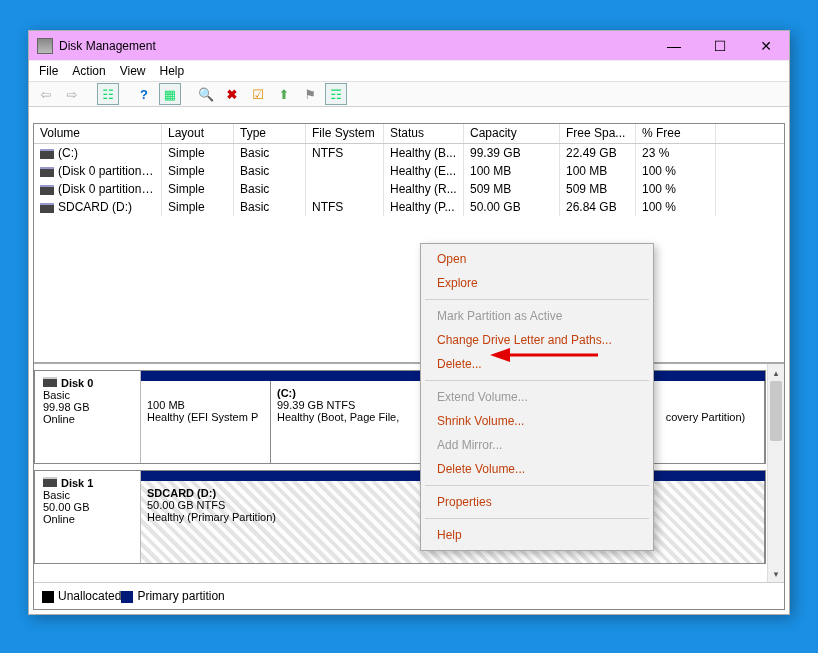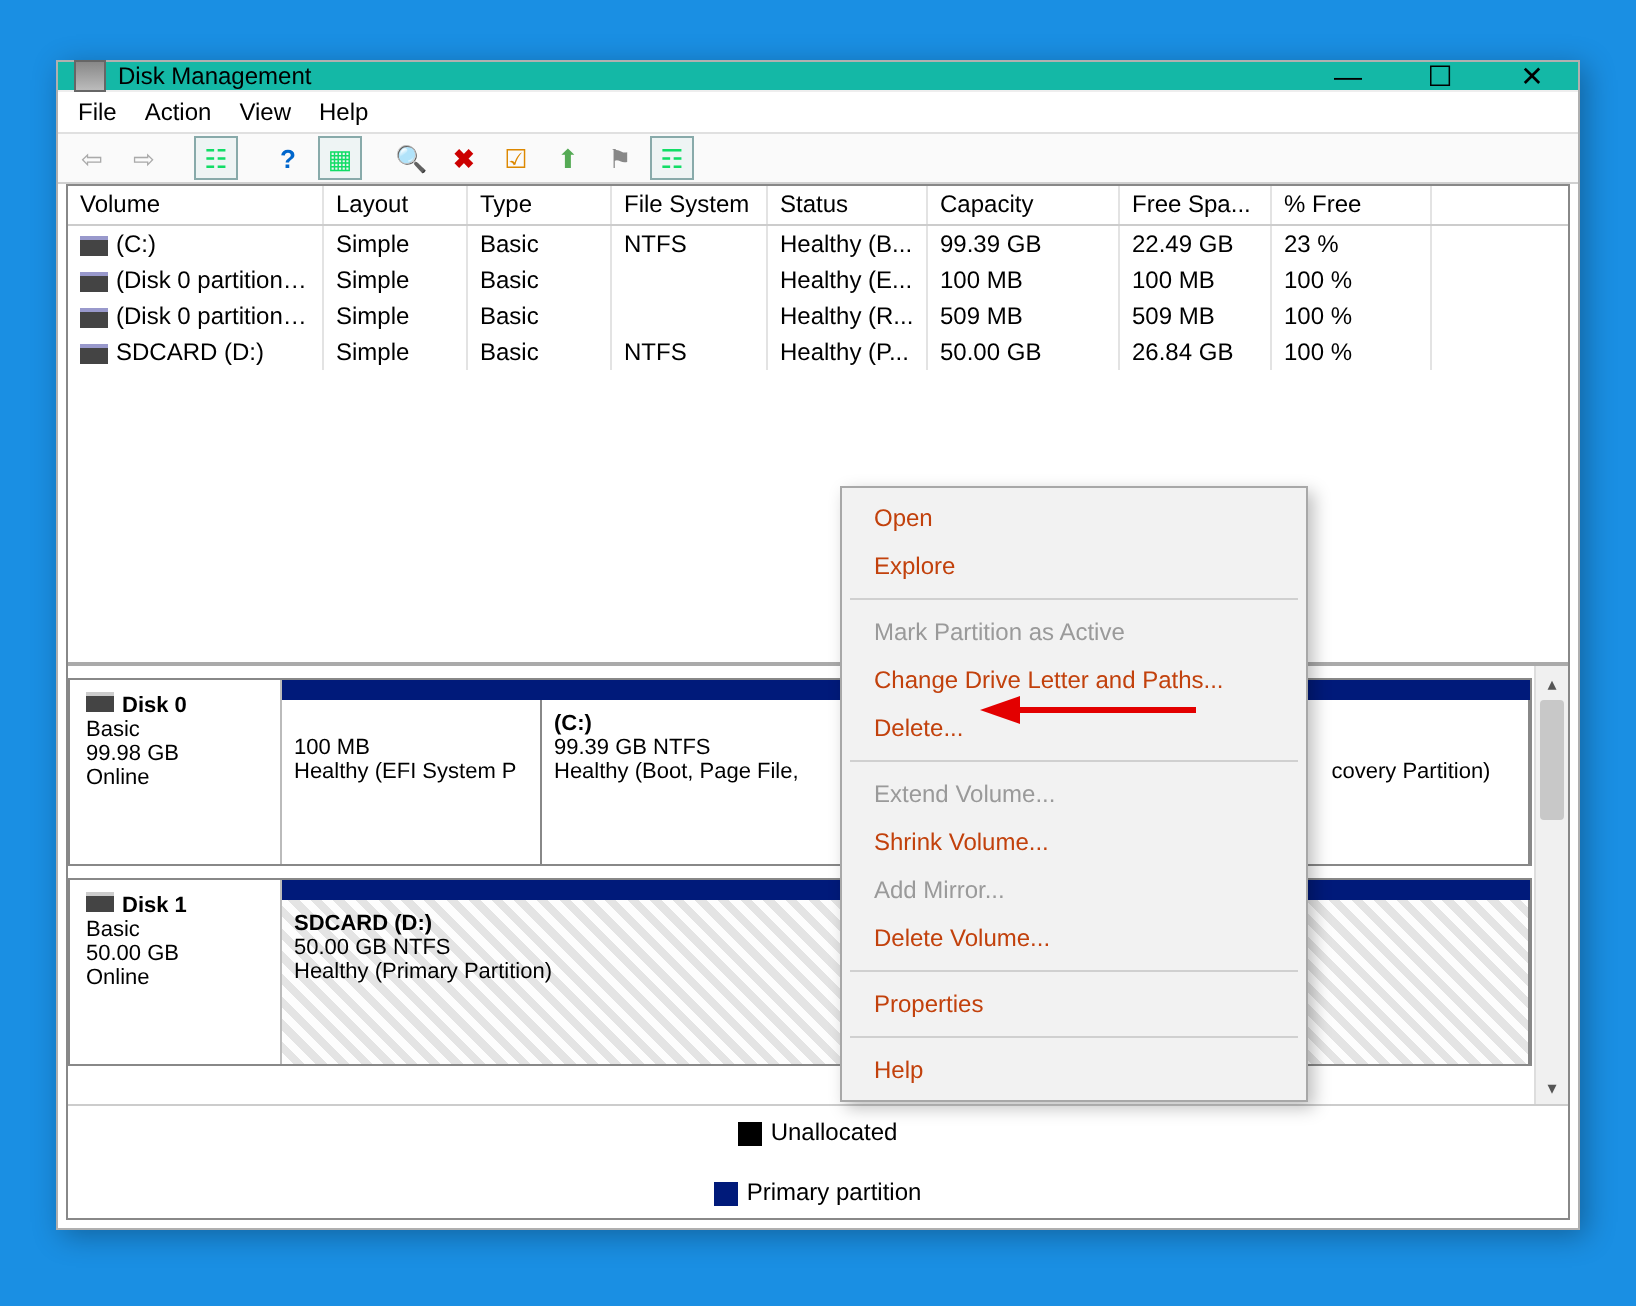--- a/index.html
+++ b/index.html
@@ -19,25 +19,25 @@
     top: 30px;
     width: 762px;
     height: 585px;
     background: #fff;
     border: 1px solid #b0b0b0;
     box-shadow: 3px 3px 14px rgba(0,0,0,0.3);
     display: flex;
     flex-direction: column;
   }
   .titlebar {
-    height: 15px;
+    height: 30px;
     display: flex;
     align-items: center;
     padding-left: 8px;
-    background: #14b8a6;
+    background: #f0abfc;
     border-bottom: 1px solid #eee;
   }
   .titlebar .app-icon {
     width: 16px; height: 16px;
     margin-right: 6px;
     background: linear-gradient(#888,#bbb);
     border:1px solid #666;
   }
   .titlebar .title { flex: 1; font-size: 12px; }
   .winbtn { width: 46px; height: 30px; display:flex;align-items:center;justify-content:center;font-size:14px;}
@@ -65,21 +65,21 @@
     border:1px solid transparent;
     font-size:13px;
   }
   .tbtn.sep { width:6px; border:none; }
   .tbtn.box { border:1px solid #8aa; background:#eef4f4; color:#1d6; }
   .content {
     flex:1;
     display:flex;
     flex-direction:column;
     border:1px solid #888;
-    margin:0 4px 4px 4px;
+    margin:16px 4px 4px 4px;
     background:#fff;
     overflow:hidden;
   }
   
   .vol-table { border-bottom:2px solid #aaa; height:240px; overflow:hidden;}
   .vol-header {
     display:flex;
     background:#fff;
     border-bottom:1px solid #ccc;
     height:20px;
@@ -140,23 +140,22 @@
     background:#fff;
   }
   .part.sel {
     background: repeating-linear-gradient(45deg,#fdfdfd,#fdfdfd 4px,#e4e4e4 4px,#e4e4e4 8px);
   }
   .legend {
     border-top:1px solid #ccc;
     padding:6px 8px;
     font-size:12px;
     display:flex;
-    gap:16px;
+    gap:0;
     align-items:center;
-    flex-direction:column;
   }
   .lg-box{width:12px;height:12px;display:inline-block;margin-right:4px;vertical-align:middle;}
   
   .context-menu {
     position:absolute;
     left:420px;
     top:243px;
     width:234px;
     background:#f2f2f2;
     border:1px solid #a8a8a8;

